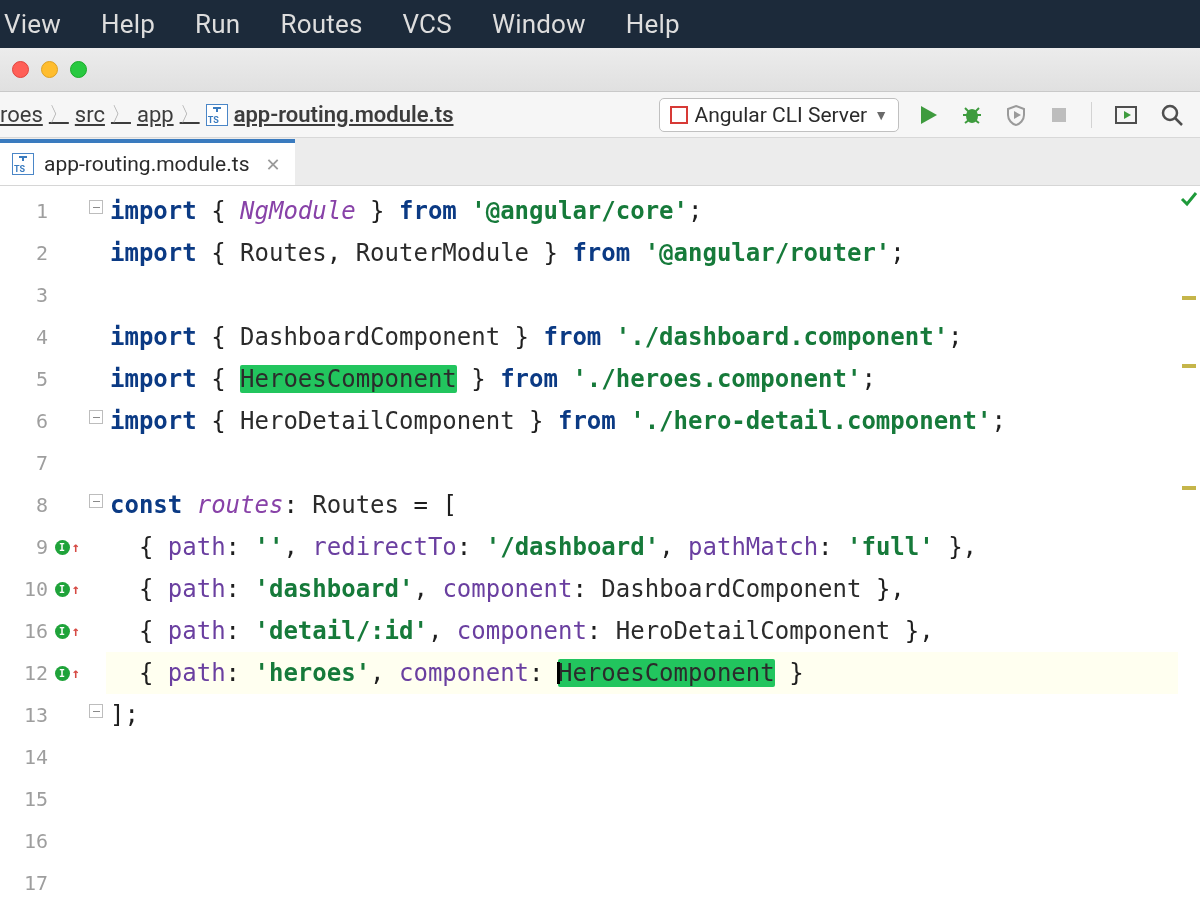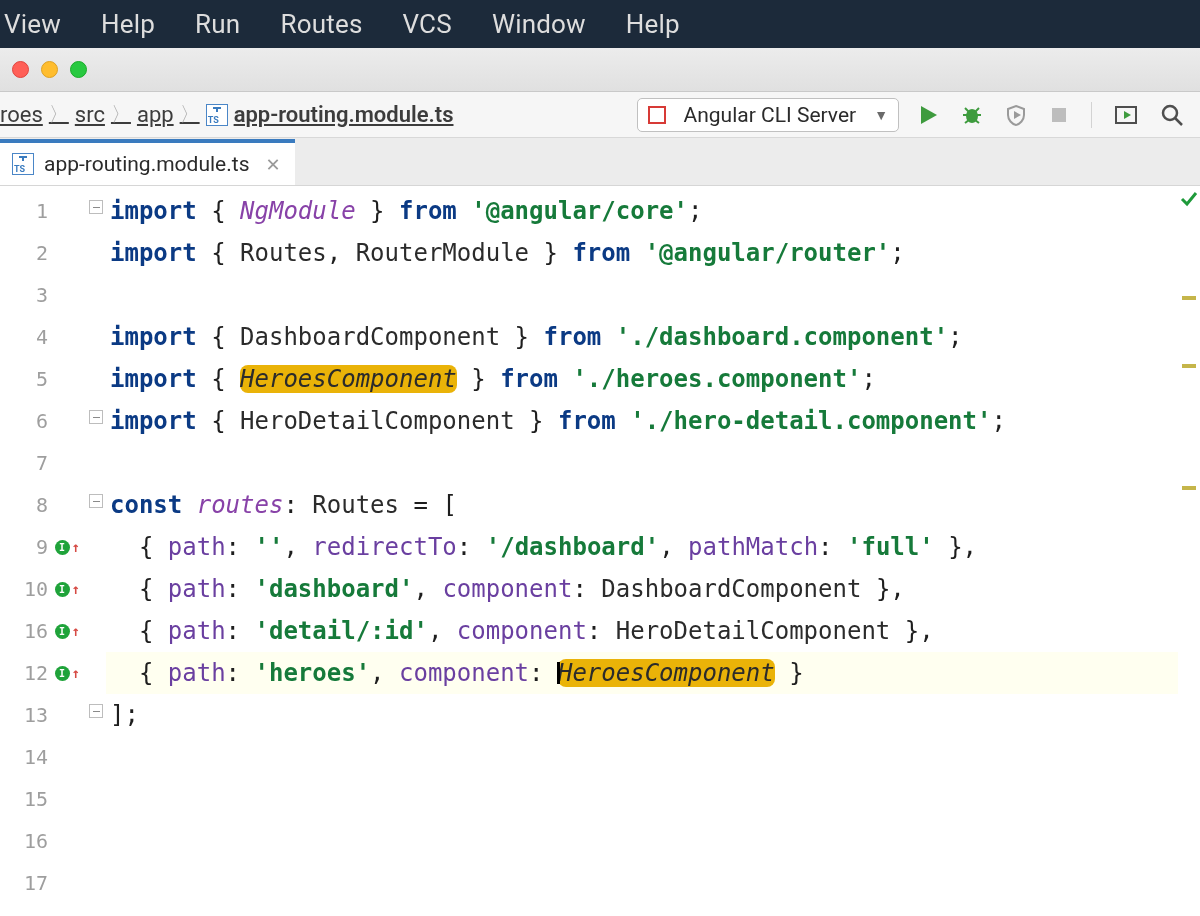--- a/index.html
+++ b/index.html
@@ -21,21 +21,21 @@
   .breadcrumbs { display: flex; align-items: center; font-size: 22px; color: #3c3c3c; flex: 0 0 auto; text-decoration: underline; }
   .breadcrumbs .crumb { padding: 0 6px; display: flex; align-items: center; gap: 6px; }
   .breadcrumbs .crumb:first-child { padding-left: 0; }
   .breadcrumbs .crumb:last-child .label { font-weight: 600; }
   .chevron { color: #b0b0b0; font-size: 20px; }
   .ts-icon { width: 22px; height: 22px; background: #fff; border: 1px solid #4a86c7; position: relative; display: inline-flex; align-items: flex-end; justify-content: flex-start; }
   .ts-icon .bar { position:absolute; top:2px; left:9px; width:2px; height:5px; background:#3a7bbf;}
   .ts-icon .bar2 { position:absolute; top:2px; left:6px; width:8px; height:2px; background:#3a7bbf;}
   .ts-icon::after { content: "TS"; font-size: 9px; font-weight: 700; color: #3a7bbf; position: absolute; bottom: 0; left: 1px; line-height: 9px; }
   .toolbar-spacer { flex: 1 1 auto; }
-  .runconfig { display: flex; align-items: center; height: 34px; border: 1px solid #c0c0c0; border-radius: 5px; background: #fff; padding: 0 10px; gap: 18px; margin-right: 18px; }
+  .runconfig { display: flex; align-items: center; height: 34px; border: 1px solid #c0c0c0; border-radius: 5px; background: #fff; padding: 0 10px; gap: 7px; margin-right: 18px; }
   .runconfig .name { font-size: 21px; color: #2b2b2b; }
   .runconfig .ang-icon { width: 18px; height: 18px; border: 2px solid #d73a36; display: inline-block; }
   .runconfig .drop { color: #6a6a6a; font-size: 14px; }
   .runbtns { display: flex; align-items: center; gap: 22px; margin-right: 10px; }
   .runbtns .run  svg, .runbtns .debug svg, .runbtns .cov svg, .runbtns .stop svg, .runbtns .panel svg, .runbtns .search svg { display:block; }
   .runbtns .run { color: #3e9b3e; }
   .runbtns .debug { color: #3e9b3e; }
   .runbtns .cov { color: #9a9a9a; }
   .runbtns .stop { color: #bdbdbd; }
   .runbtns .sep { width: 1px; height: 26px; background: #d3d3d3; }
@@ -58,21 +58,21 @@
   .fold::before { content: ""; position: absolute; left: 3px; top: 6px; width: 7px; height: 1px; background: #8a8a8a; }
   .code { flex: 1; font-family: ui-monospace, SFMono-Regular, Menlo, Consolas, monospace; font-size: 24px; line-height: 42px; padding-top: 4px; color: #1e1e1e; position: relative; }
   .code .line { height: 42px; white-space: pre; padding-left: 4px; }
   .code .line.hl { background: #fffff0; }
   .kw { color: #0b3a84; font-weight: 600; }
   .ident-purple { color: #8842a8; font-style: italic; }
   .ident-dark { color: #2b2b2b; }
   .str { color: #167a3a; font-weight: 600; }
   .prop { color: #6a3fa0; }
   .punct { color: #1e1e1e; }
-  .usage { background: #eab308; border-radius: 8px; font-style: italic; }
+  .usage { background: #22c55e; border-radius: 2px; }
   .caret { position: relative; }
   .caret::before { content: ""; position: absolute; left: -1px; top: 3px; bottom: 3px; width: 3px; background: #000; }
   
   .strip { position: absolute; right: 0; top: 0; bottom: 0; width: 22px; background: #fff; }
   .strip .ok { position: absolute; top: 4px; right: 2px; color: #1e9a3a; }
   .strip .mk { position: absolute; right: 4px; width: 14px; height: 4px; background: #c5b54a; }
 </style>
 </head>
 <body>
 

